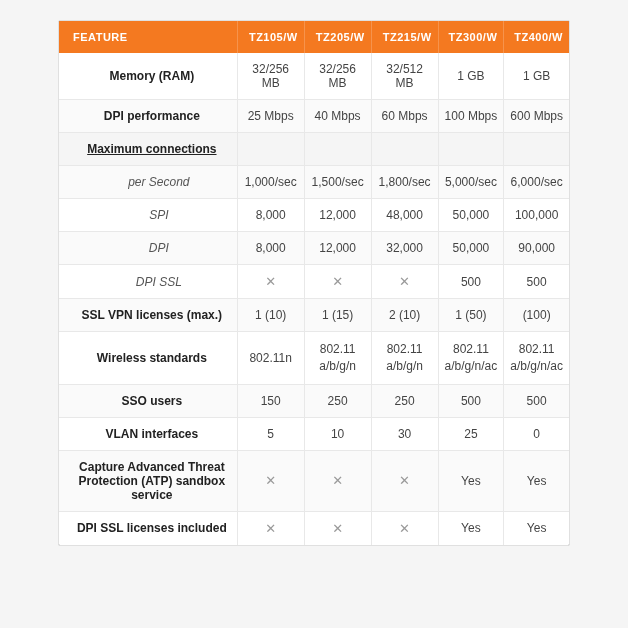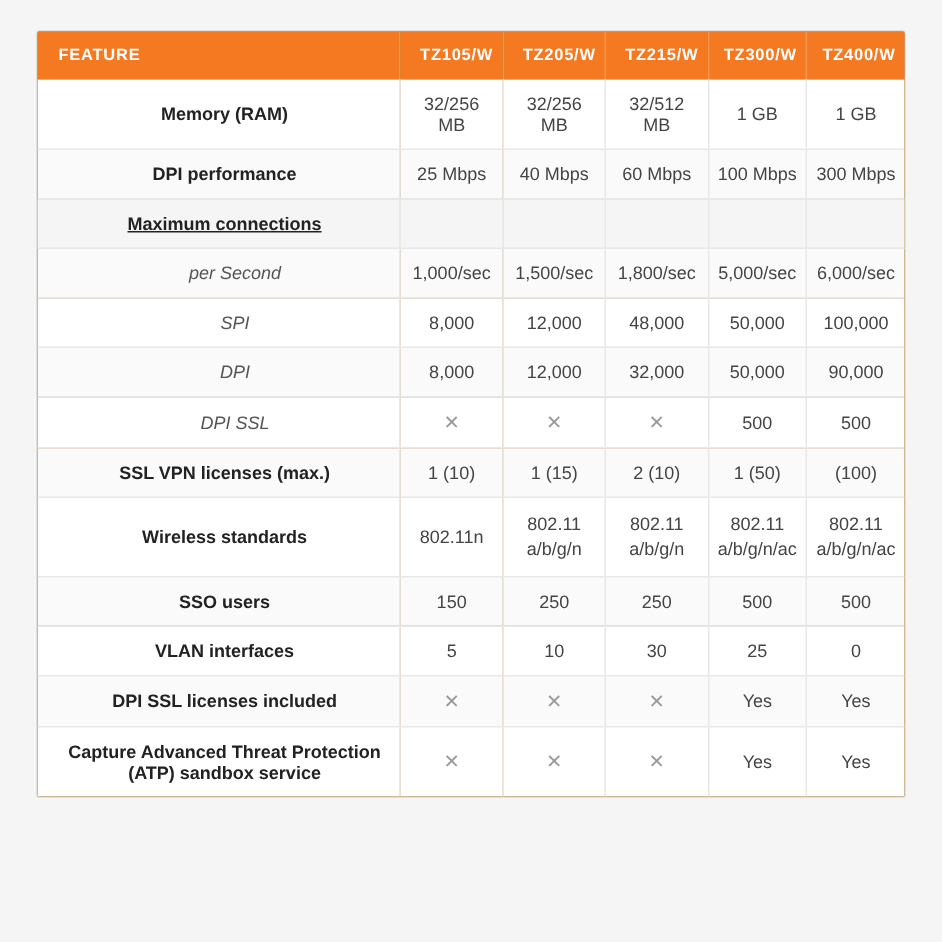--- a/index.html
+++ b/index.html
@@ -8,22 +8,22 @@
       font-size: 12px;
       background: #f5f5f5;
       display: flex;
       justify-content: center;
       align-items: flex-start;
       padding: 20px;
       width: 628px;
       min-height: 628px;
     }
     .table-container {
-      width: 580px;
-      background: #a16207;
+      width: 512px;
+      background: #737373;
       border: 1px solid #e0e0e0;
       border-radius: 2px;
       overflow: hidden;
     }
     table {
       width: 100%;
       border-collapse: collapse;
     }
     thead tr {
       background: #f47920;
@@ -110,21 +110,21 @@
           <td>32/512 MB</td>
           <td>1 GB</td>
           <td>1 GB</td>
         </tr>
         <tr>
           <td>DPI performance</td>
           <td>25 Mbps</td>
           <td>40 Mbps</td>
           <td>60 Mbps</td>
           <td>100 Mbps</td>
-          <td>300 Mbps</td>
+          <td>600 Mbps</td>
         </tr>
         <tr class="section-header">
           <td>Maximum connections</td>
           <td></td>
           <td></td>
           <td></td>
           <td></td>
           <td></td>
         </tr>
         <tr class="italic-label">
@@ -189,29 +189,29 @@
         </tr>
         <tr>
           <td>VLAN interfaces</td>
           <td>5</td>
           <td>10</td>
           <td>30</td>
           <td>25</td>
           <td>0</td>
         </tr>
         <tr>
+          <td>Capture Advanced Threat Protection (ATP) sandbox service</td>
+          <td><span class="x-mark">✕</span></td>
+          <td><span class="x-mark">✕</span></td>
+          <td><span class="x-mark">✕</span></td>
+          <td>Yes</td>
+          <td>Yes</td>
+        </tr>
+        <tr>
           <td>DPI SSL licenses included</td>
-          <td><span class="x-mark">✕</span></td>
-          <td><span class="x-mark">✕</span></td>
-          <td><span class="x-mark">✕</span></td>
-          <td>Yes</td>
-          <td>Yes</td>
-        </tr>
-        <tr>
-          <td>Capture Advanced Threat Protection (ATP) sandbox service</td>
           <td><span class="x-mark">✕</span></td>
           <td><span class="x-mark">✕</span></td>
           <td><span class="x-mark">✕</span></td>
           <td>Yes</td>
           <td>Yes</td>
         </tr>
       </tbody>
   </table>
 </div>
 

